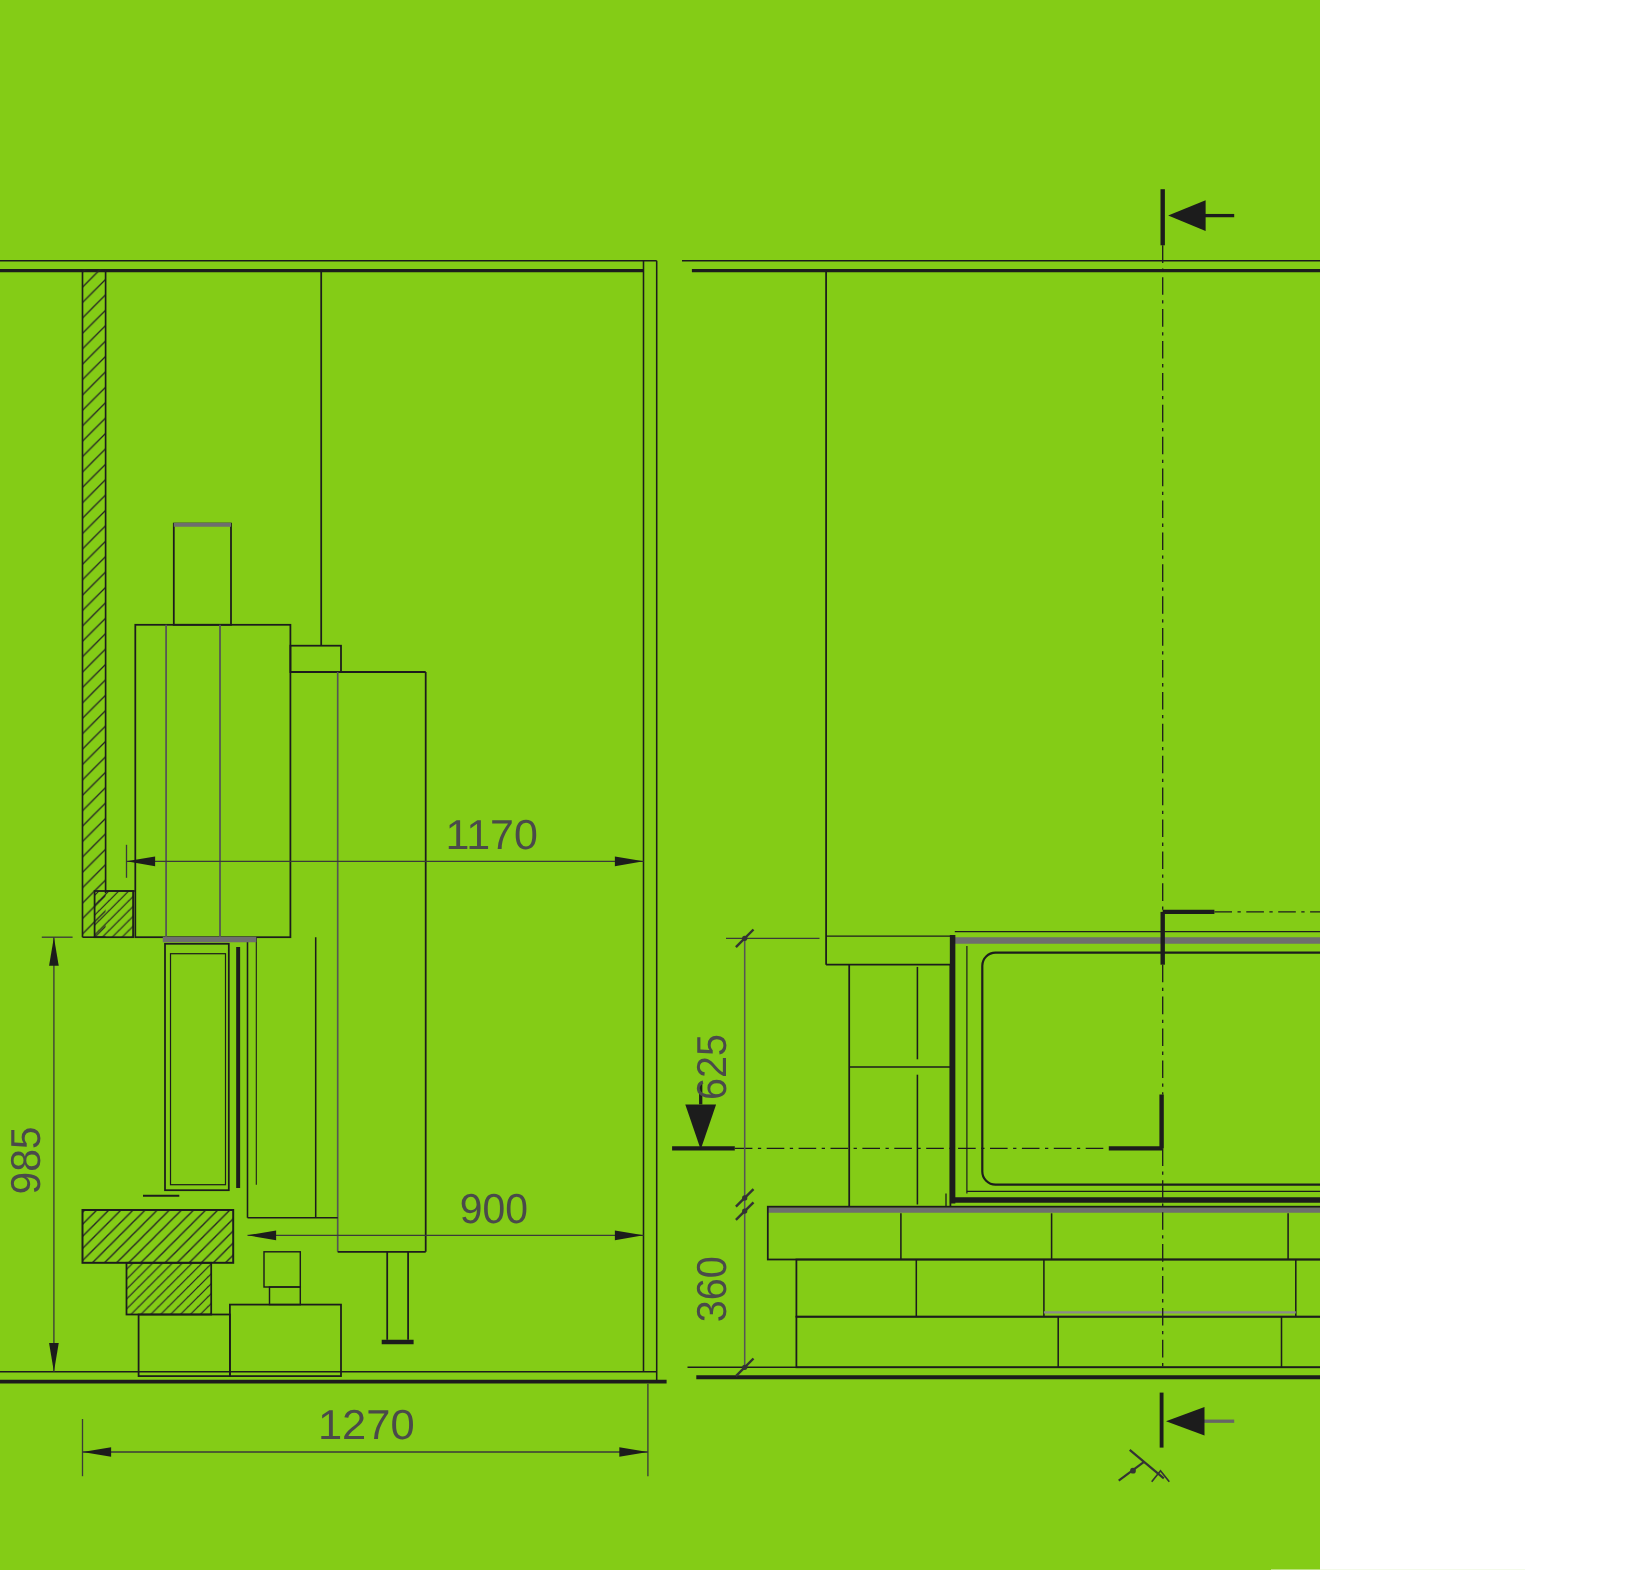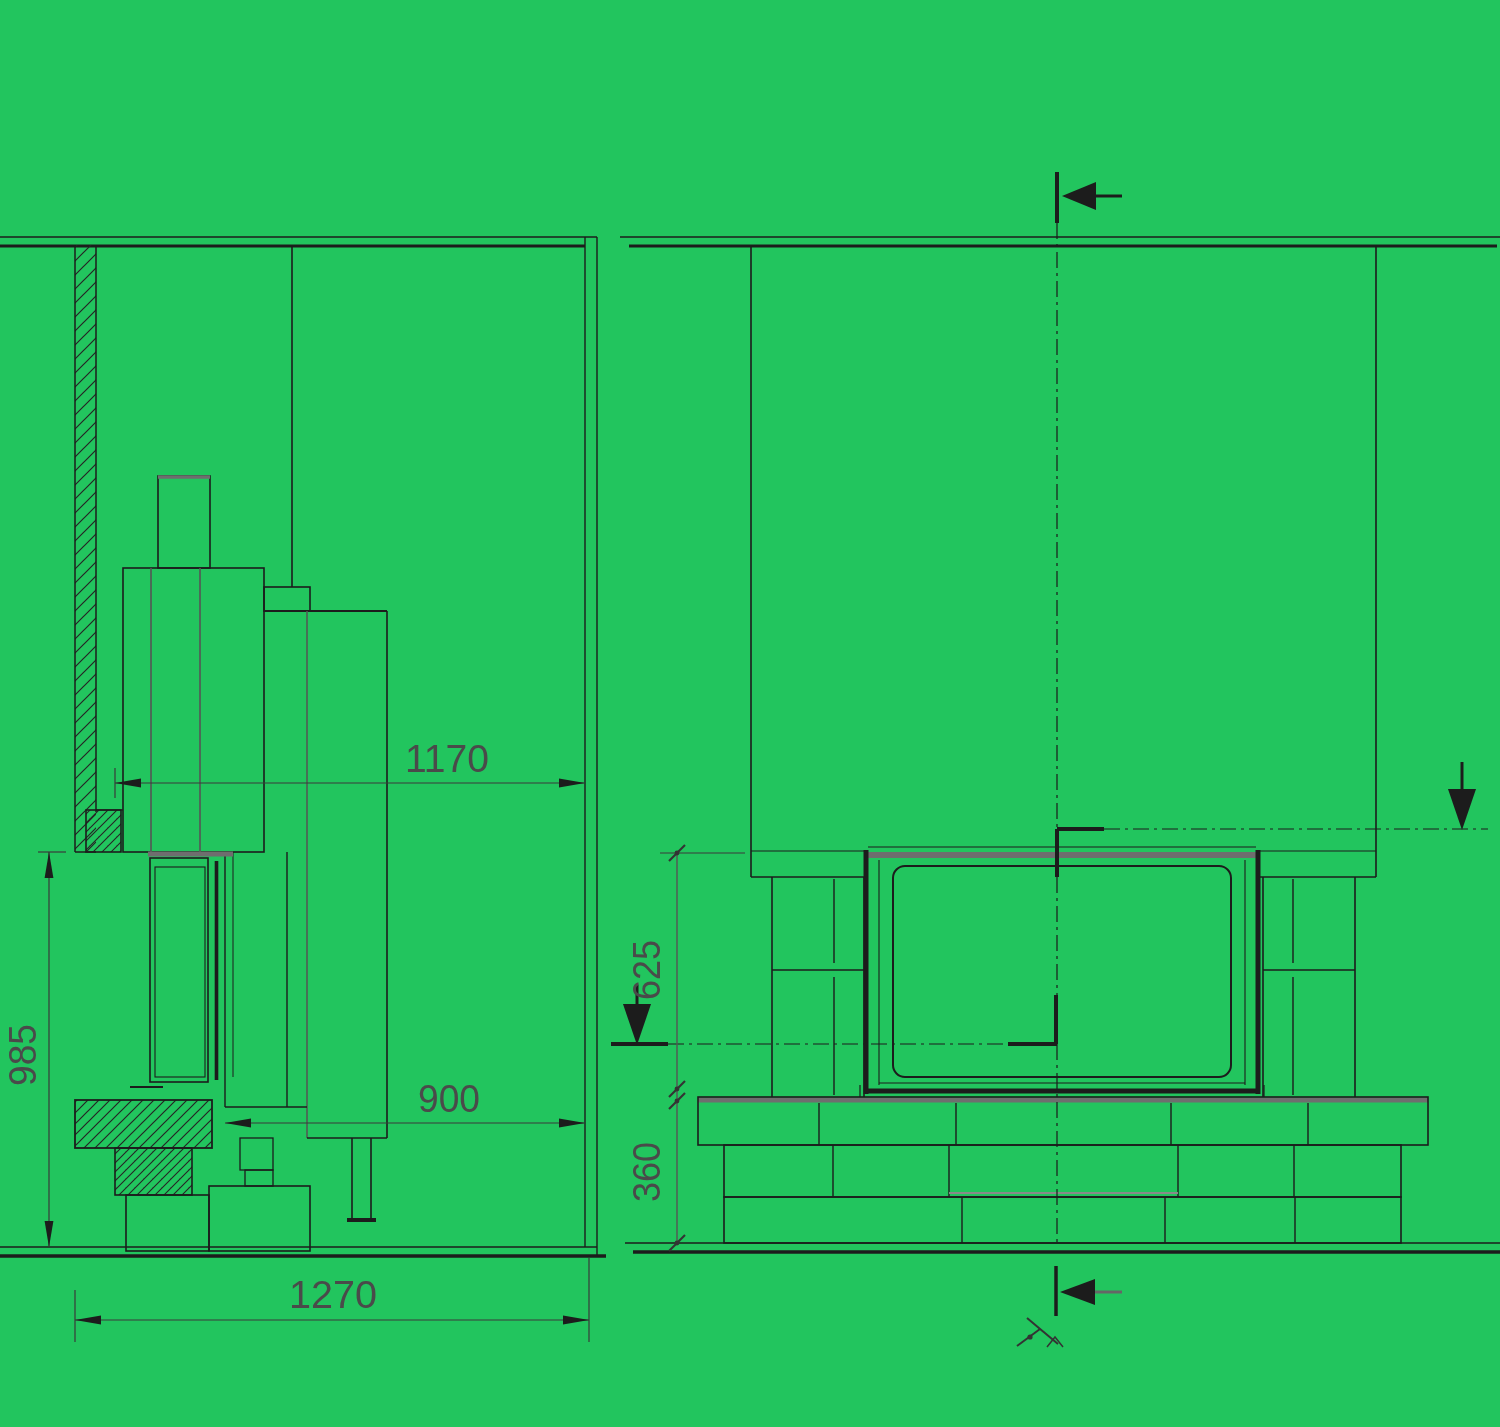--- a/index.html
+++ b/index.html
@@ -1,16 +1,16 @@
 <!DOCTYPE html>
 <html><head>
 <meta charset="utf-8">
 <style>
   html,body{margin:0;padding:0;background:#ffffff;}
-  .page{position:relative;width:1500px;height:1427px;background:#22c55e;overflow:hidden;
+  .page{position:relative;width:1200px;height:1427px;background:#84cc16;overflow:hidden;
         font-family:"Liberation Sans", sans-serif;}
   svg{display:block}
   text{font-family:"Liberation Sans", sans-serif;fill:#4a4a4a;}
   .dimtxt{font-size:38px;letter-spacing:0px;}
 </style>
 </head>
 <body>
 
 <div class="page">
 <svg width="1500" height="1427" viewBox="0 0 1500 1427">

